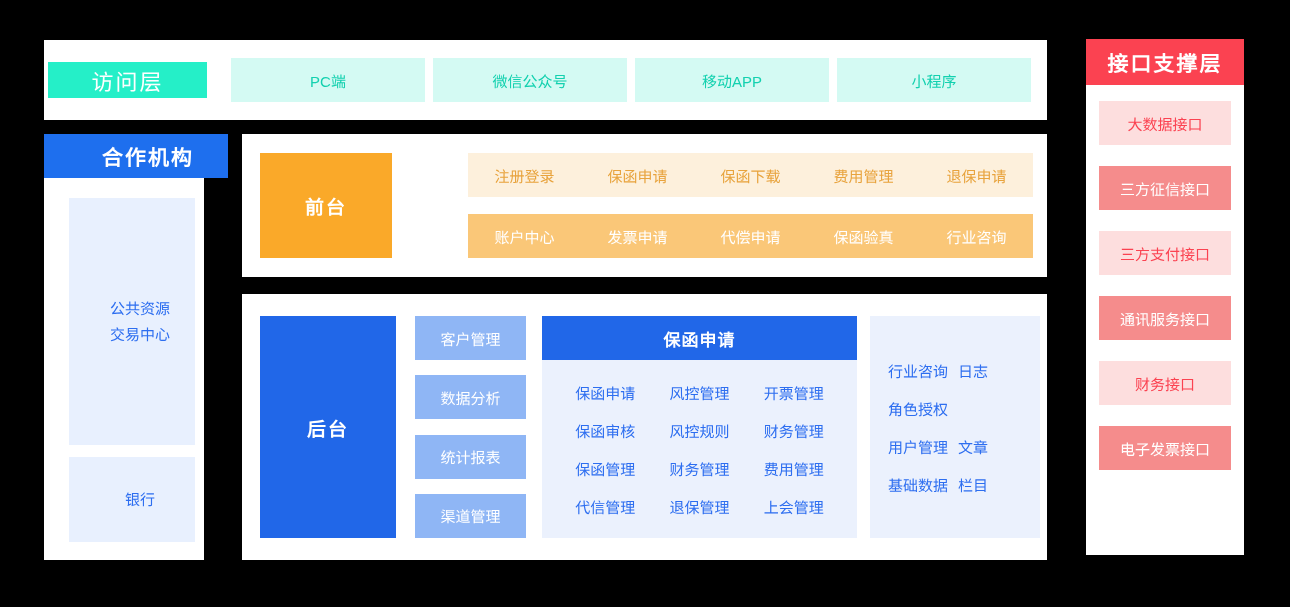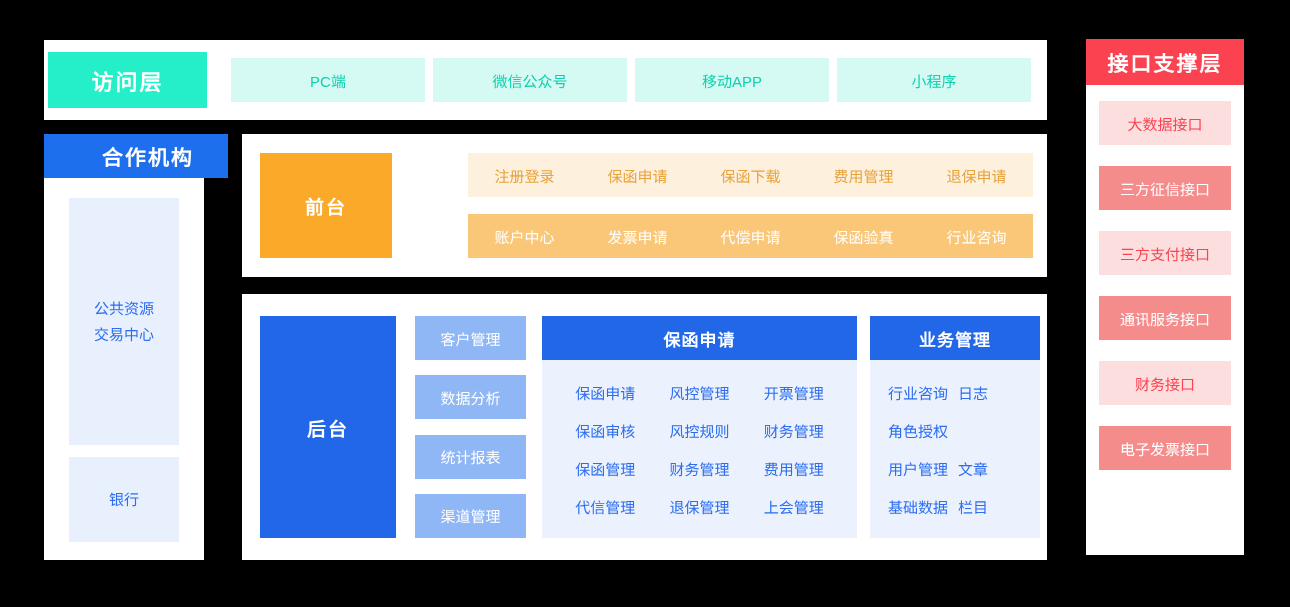--- a/index.html
+++ b/index.html
@@ -32,25 +32,25 @@
 
   
   #access-panel {
     left: 44px; top: 40px;
     width: 1003px; height: 80px;
     display: flex;
     align-items: center;
     padding: 0 2px;
   }
   .access-title {
-    width: 159px; height: 56px;
+    width: 159px; height: 36px;
     background: #25EFC8;
     color: #ffffff;
     font-size: 22px;
-    font-weight: bold;
+    font-weight: normal;
     letter-spacing: 2px;
     display: flex;
     align-items: center;
     justify-content: center;
     flex: none;
     margin-left: 2px;
   }
   .access-items {
     flex: 1;
     display: flex;
@@ -94,20 +94,21 @@
     width: 110px;
     background: #E8F0FE;
     color: #2D6EF0;
     font-size: 15px;
     display: flex;
     flex-direction: column;
     align-items: center;
     justify-content: center;
     line-height: 26px;
     text-align: center;
+    padding-left: 16px;
   }
   #partner-box-0 { top: 64px; height: 247px; }
   #partner-box-1 { top: 323px; height: 85px; }
 
   
   #front-panel {
     left: 242px; top: 134px;
     width: 805px; height: 143px;
     display: flex;
     align-items: center;
@@ -364,21 +365,20 @@
           <div class="group-link">财务管理</div>
           <div class="group-link">费用管理</div>
           <div class="group-link">代信管理</div>
           <div class="group-link">退保管理</div>
           <div class="group-link">上会管理</div>
         </div>
       </div>
     </div>
 
     <div class="group-card" id="group-card-1">
-      <div class="group-head">业务管理</div>
       <div class="group-body" id="group-body-1">
         <div class="group-body-inner">
           <div class="group-link">行业咨询</div>
           <div class="group-link">日志</div>
           <div class="group-link">角色授权</div>
           <div class="group-link blank"></div>
           <div class="group-link">用户管理</div>
           <div class="group-link">文章</div>
           <div class="group-link">基础数据</div>
           <div class="group-link">栏目</div>

